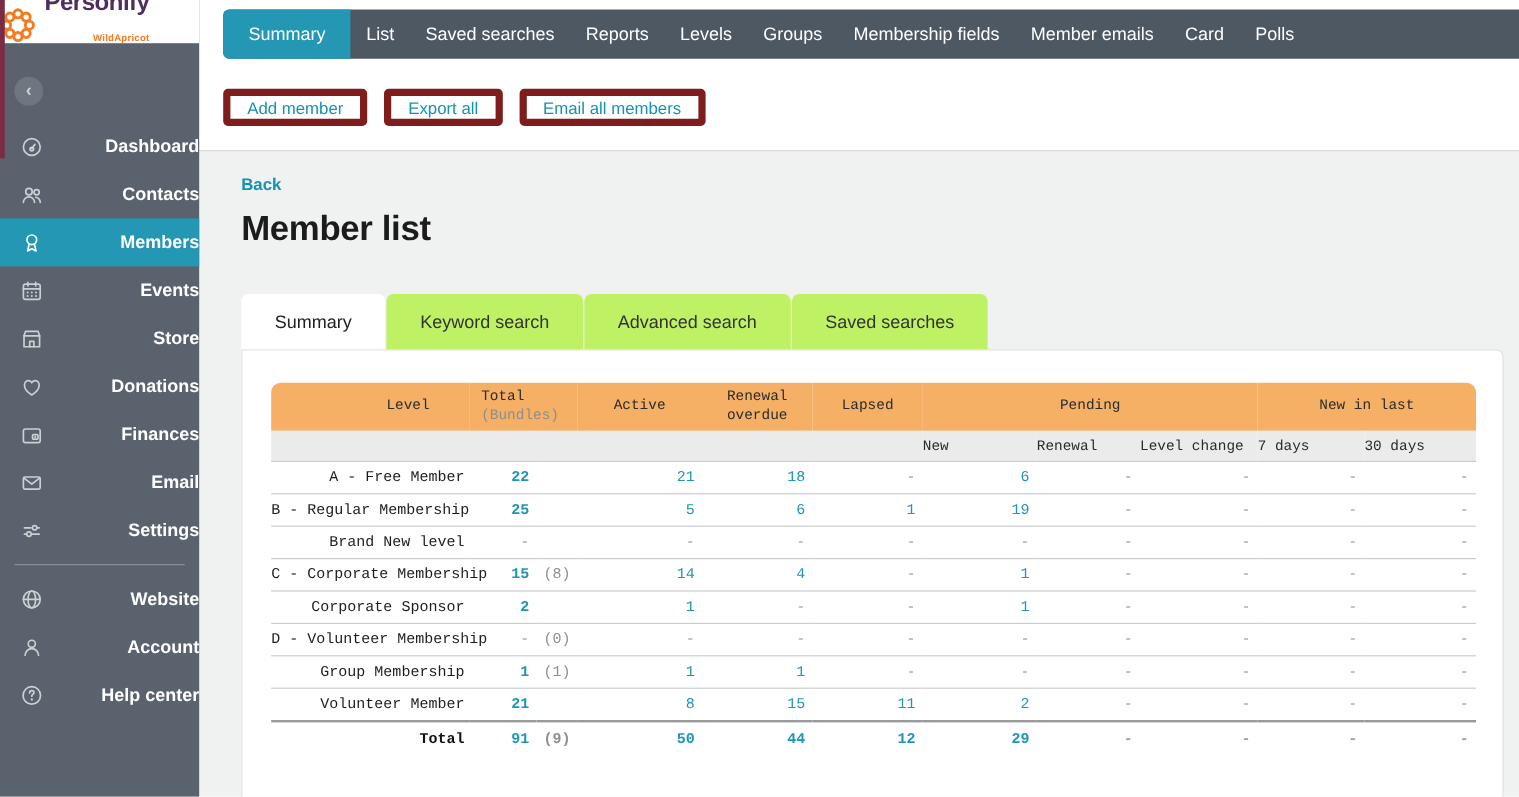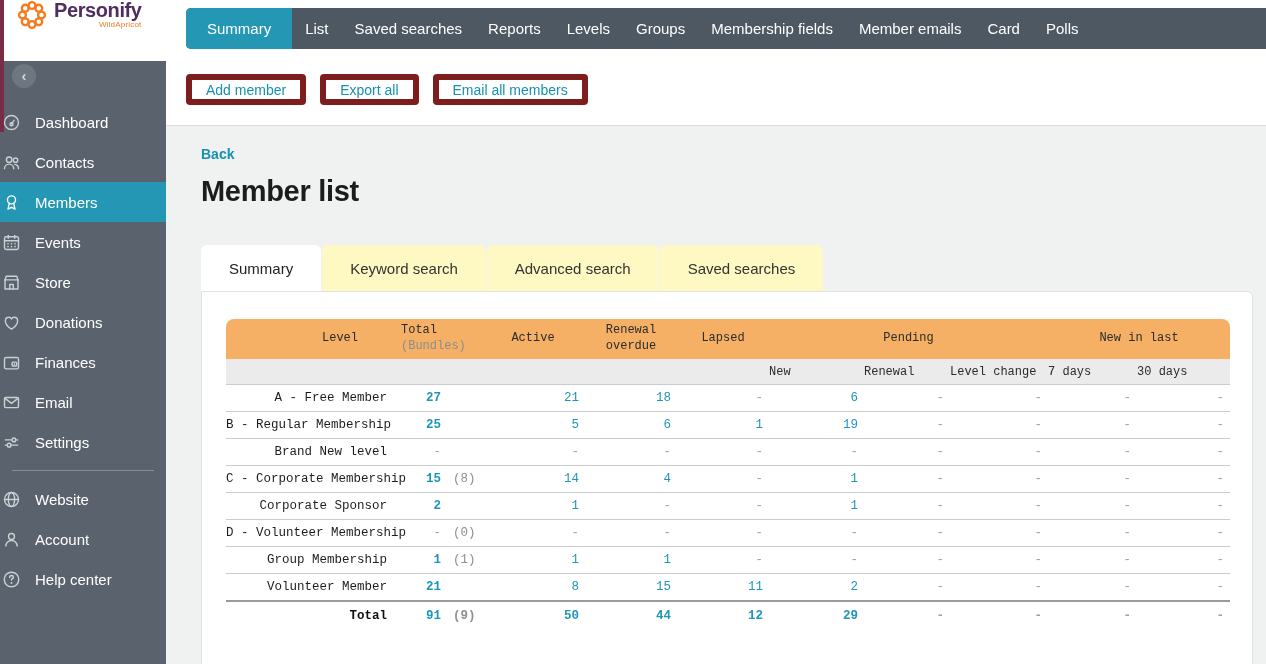--- a/index.html
+++ b/index.html
@@ -5,31 +5,31 @@
   * { margin:0; padding:0; box-sizing:border-box; }
   html,body { width:1266px; height:664px; overflow:hidden; background:#fff;
               font-family:"Liberation Sans", sans-serif; }
   .app { position:relative; width:1266px; height:664px; overflow:hidden; }
 
   
   .maroon-strip { position:absolute; left:0; top:0; width:4px; height:132px; background:#7A2C44; z-index:6; }
 
   
   .sidebar { position:absolute; left:0; top:0; width:166px; height:664px; background:#5A636D; z-index:5; }
-  .logo-area { height:61px; background:#fff; display:flex; align-items:flex-start; padding-left:17px; gap:7px; }
+  .logo-area { height:36px; background:#fff; display:flex; align-items:flex-end; padding-left:0; gap:7px; }
   .flower { width:30px; height:30px; flex:0 0 auto; }
   .wordmark { line-height:1; }
   .brand-name { font-size:20px; font-weight:700; color:#4F2D5F; letter-spacing:-0.4px; }
-  .brand-sub { font-size:8px; font-weight:400; color:#F47B20; text-align:right; margin-top:1px; letter-spacing:.2px; }
+  .brand-sub { font-size:8px; font-weight:700; color:#F47B20; text-align:right; margin-top:16px; letter-spacing:.2px; }
   .collapse-btn { position:absolute; left:12px; top:64px; width:24px; height:24px; border-radius:50%;
                   background:#6E7780; color:#cfd3d7; display:flex; align-items:center; justify-content:center;
                   font-size:15px; font-weight:700; cursor:pointer; line-height:1; padding-bottom:2px; }
   .side-nav { position:absolute; left:0; top:102px; width:166px; }
-  .side-item { height:40px; display:flex; align-items:center; gap:13px; color:#fff;
-               font-size:15px; font-weight:400; cursor:pointer; }
+  .side-item { height:40px; display:flex; align-items:center; gap:13px; padding-left:15px; color:#fff;
+               font-size:15px; font-weight:700; cursor:pointer;justify-content:space-between; }
   .side-item.active { background:#2397B4; }
   .side-icon { width:22px; height:22px; color:#CBD0D4; display:flex; align-items:center; justify-content:center; }
   .side-item.active .side-icon { color:#fff; }
   .side-icon svg { width:21px; height:21px; }
   .side-divider { height:1px; background:rgba(255,255,255,.28); margin:8px 12px; }
 
   
   .main { position:absolute; left:166px; top:0; width:1100px; height:664px; background:#fff; }
   .topbar { position:absolute; left:20px; top:8px; right:0; height:41px; background:#4E5863;
             border-radius:5px 0 0 5px; display:flex; align-items:stretch; color:#fff; }
@@ -39,21 +39,21 @@
   .actions-row { position:absolute; left:20px; top:74px; display:flex; gap:14px; }
   .action-btn { height:31px; padding:0 14px; background:#fff; border:6px solid #7f1d1d; border-radius:4px;
                 color:#1791B1; font-size:14px; font-family:"Liberation Sans",sans-serif; cursor:pointer; }
 
   .content { position:absolute; left:0; top:125px; width:1100px; height:539px; background:#F0F1F1;
              border-top:1px solid #DDDDDD; padding:19px 0 0 35px; }
   .back-link { color:#1791B1; font-size:14px; font-weight:700; cursor:pointer; display:inline-block; }
   .page-title { font-size:29px; font-weight:700; color:#1C1C1C; margin-top:12px; letter-spacing:-0.3px; }
 
   .search-tabs { display:flex; margin-top:37px; gap:1px; }
-  .search-tab { height:46px; display:flex; align-items:center; padding:0 28px; background:#fef9c3; color:#333;
+  .search-tab { height:46px; display:flex; align-items:center; padding:0 28px; background:#bef264; color:#333;
                 font-size:15px; border-radius:6px 6px 0 0; cursor:pointer; }
   .search-tab.active { background:#fff; color:#222; }
 
   .card { width:1052px; height:420px; background:#fff; border:1px solid #E2E2E2; border-radius:0 6px 6px 6px;
           padding:27px 24px 0 24px; }
 
   
   table.summary { border-collapse:separate; border-spacing:0; width:1004px;
                   font-family:Liberation Mono, monospace; font-size:12.5px; table-layout:fixed; }
   thead th { background:#F5B065; height:40px; font-weight:400; color:#2B2B2B; font-size:12px;
@@ -286,21 +286,21 @@
                 <td>New</td>
                 <td>Renewal</td>
                 <td>Level change</td>
                 <td>7 days</td>
                 <td>30 days</td>
               </tr>
           </thead>
           <tbody>
               <tr>
                 <td class="lvl">A - Free Member</td>
-                <td><span class="num b">27</span></td>
+                <td><span class="num b">22</span></td>
                 <td class="bundles"></td>
                 <td><span class="num">21</span></td>
                 <td><span class="num">18</span></td>
                 <td><span class="dash">-</span></td>
                 <td><span class="num">6</span></td>
                 <td><span class="dash">-</span></td>
                 <td><span class="dash">-</span></td>
                 <td><span class="dash">-</span></td>
                 <td><span class="dash">-</span></td>
               </tr>

